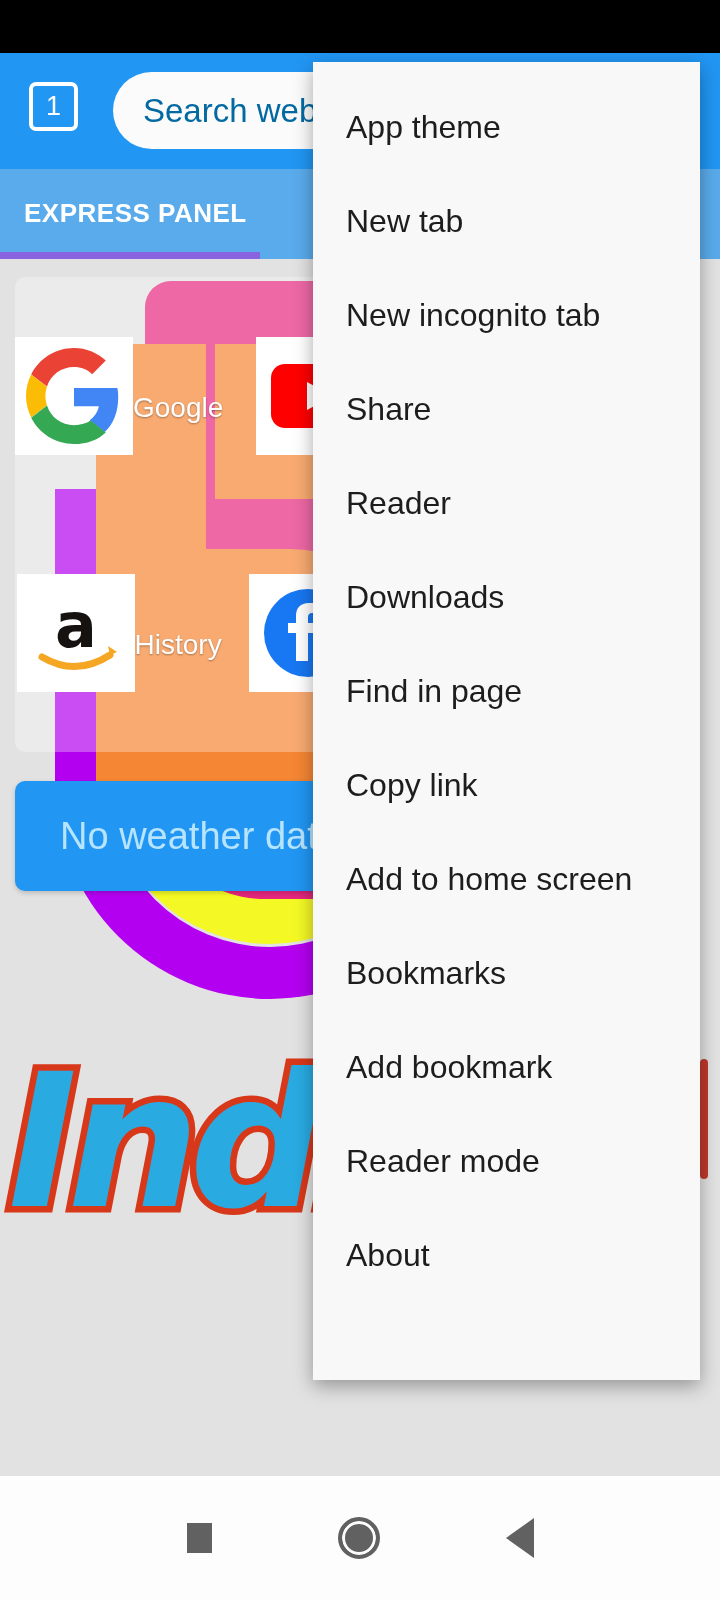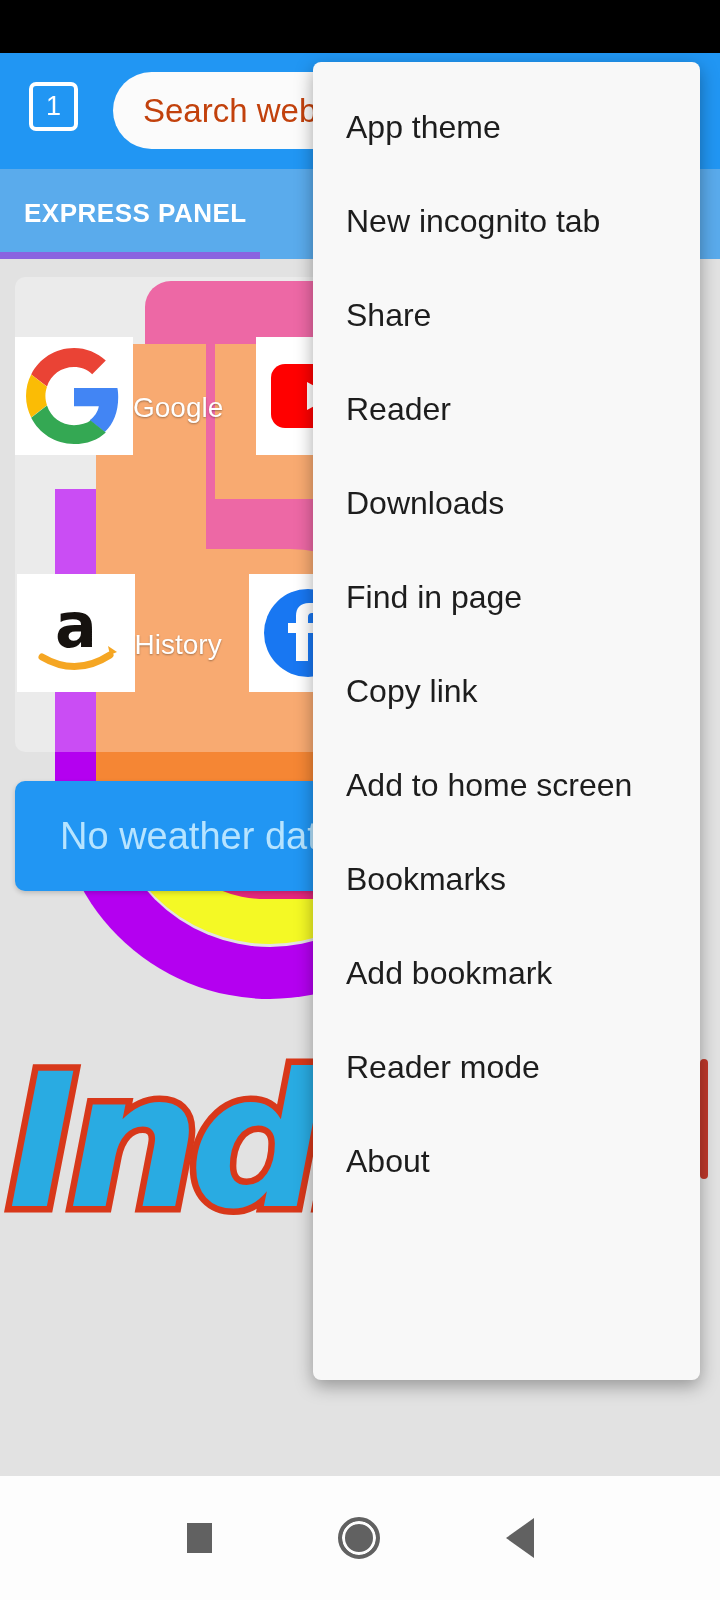--- a/index.html
+++ b/index.html
@@ -23,21 +23,21 @@
     border:4px solid #ffffff; border-radius:7px;
     color:#ffffff; font-size:27px; font-weight:500;
     display:flex; align-items:center; justify-content:center;
   }
   .urlbar {
     position:absolute; left:113px; top:19px; width:540px; height:77px;
     background:#fbfbfb; border-radius:40px;
     display:flex; align-items:center;
   }
   .urlbar-text {
-    margin-left:30px; color:#c2410c; font-size:33px; white-space:nowrap;
+    margin-left:30px; color:#0369a1; font-size:33px; white-space:nowrap;
   }
 
   
   .tabstrip {
     position:absolute; left:0; top:169px; width:720px; height:90px;
     background:#5aabec;
   }
   .tabstrip-label {
     position:absolute; left:24px; top:29px;
     color:#ffffff; font-size:26px; font-weight:600; letter-spacing:.5px;
@@ -125,21 +125,21 @@
     -webkit-text-stroke:13px #d8381a;
     paint-order:stroke fill;
     letter-spacing:-10px; line-height:1;
   }
 
   
   .menu {
     position:absolute; left:313px; top:62px; width:387px; height:1318px;
     background:#f8f8f8;
     box-shadow:0 6px 18px rgba(0,0,0,.34);
-    border-radius:8px;
+    border-radius:0;
     padding-top:18px;
   }
   .menu-item {
     height:94px; display:flex; align-items:center;
     padding-left:33px;
     color:#1d1d1d; font-size:32px; white-space:nowrap;
     cursor:pointer;
   }
 
   
@@ -259,20 +259,23 @@
       <span class="weather-text">No weather data</span>
     </div>
 
   </div>
 
   <div class="menu">
     <div class="menu-item">
         <span>App theme</span>
       </div>
     <div class="menu-item">
+        <span>New tab</span>
+      </div>
+    <div class="menu-item">
         <span>New incognito tab</span>
       </div>
     <div class="menu-item">
         <span>Share</span>
       </div>
     <div class="menu-item">
         <span>Reader</span>
       </div>
     <div class="menu-item">
         <span>Downloads</span>

